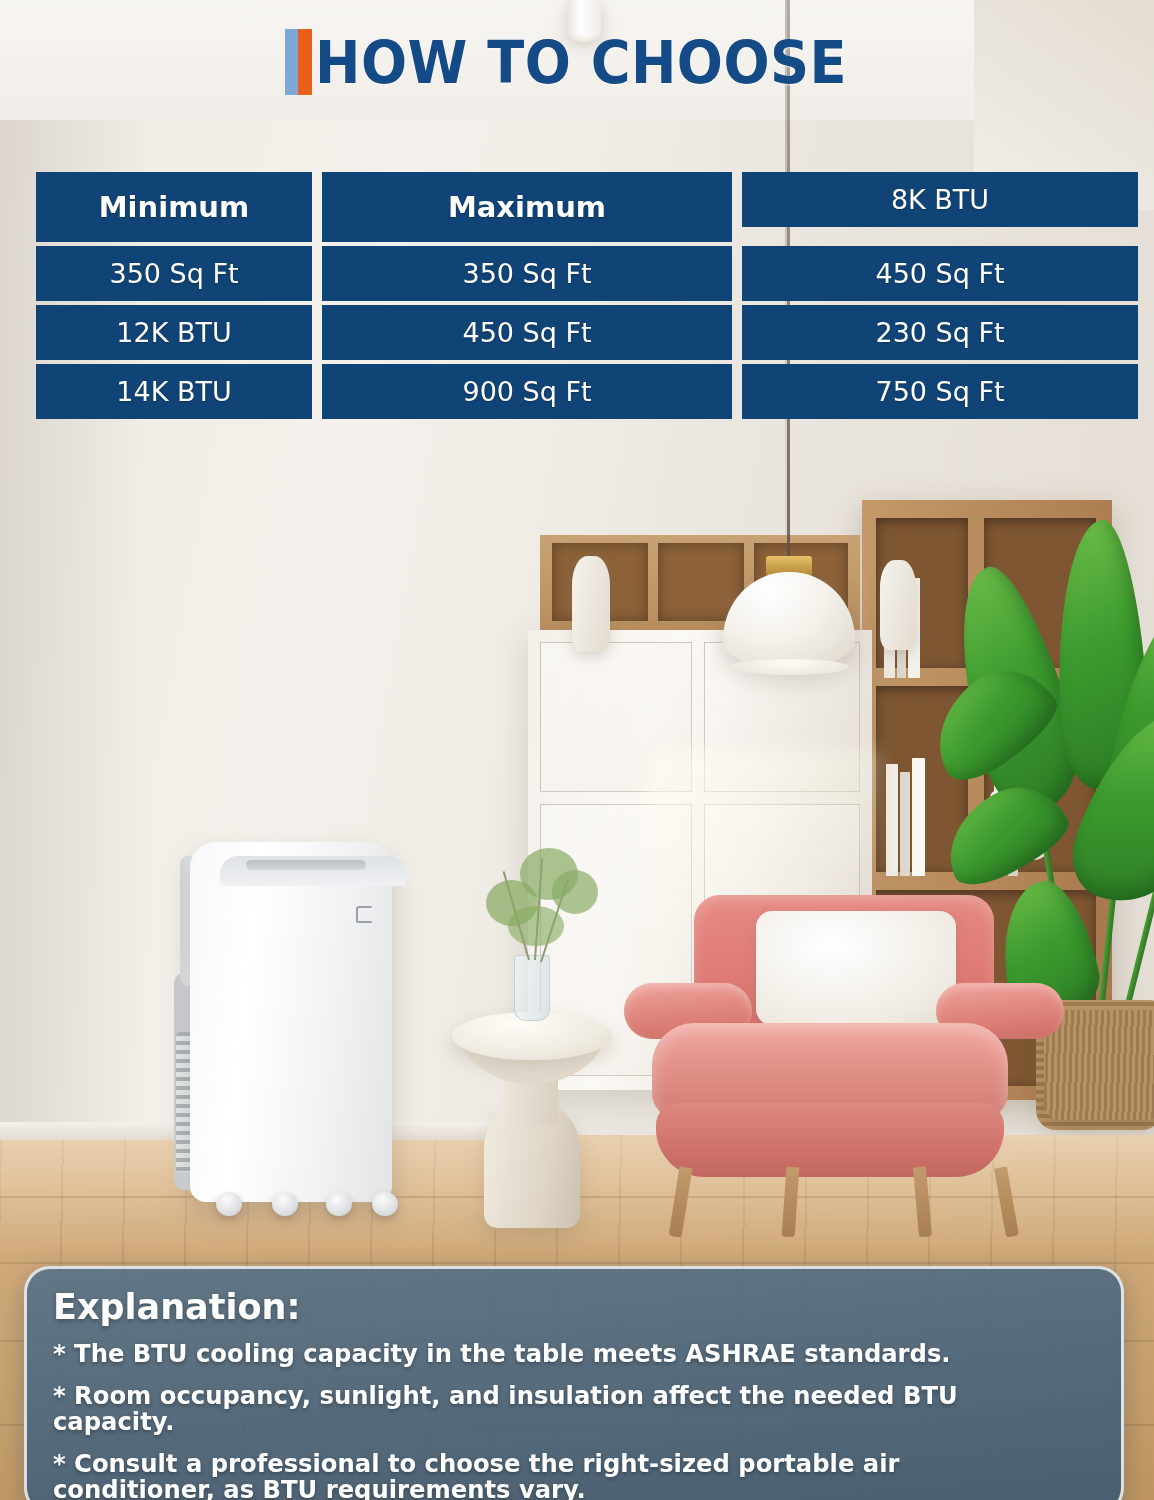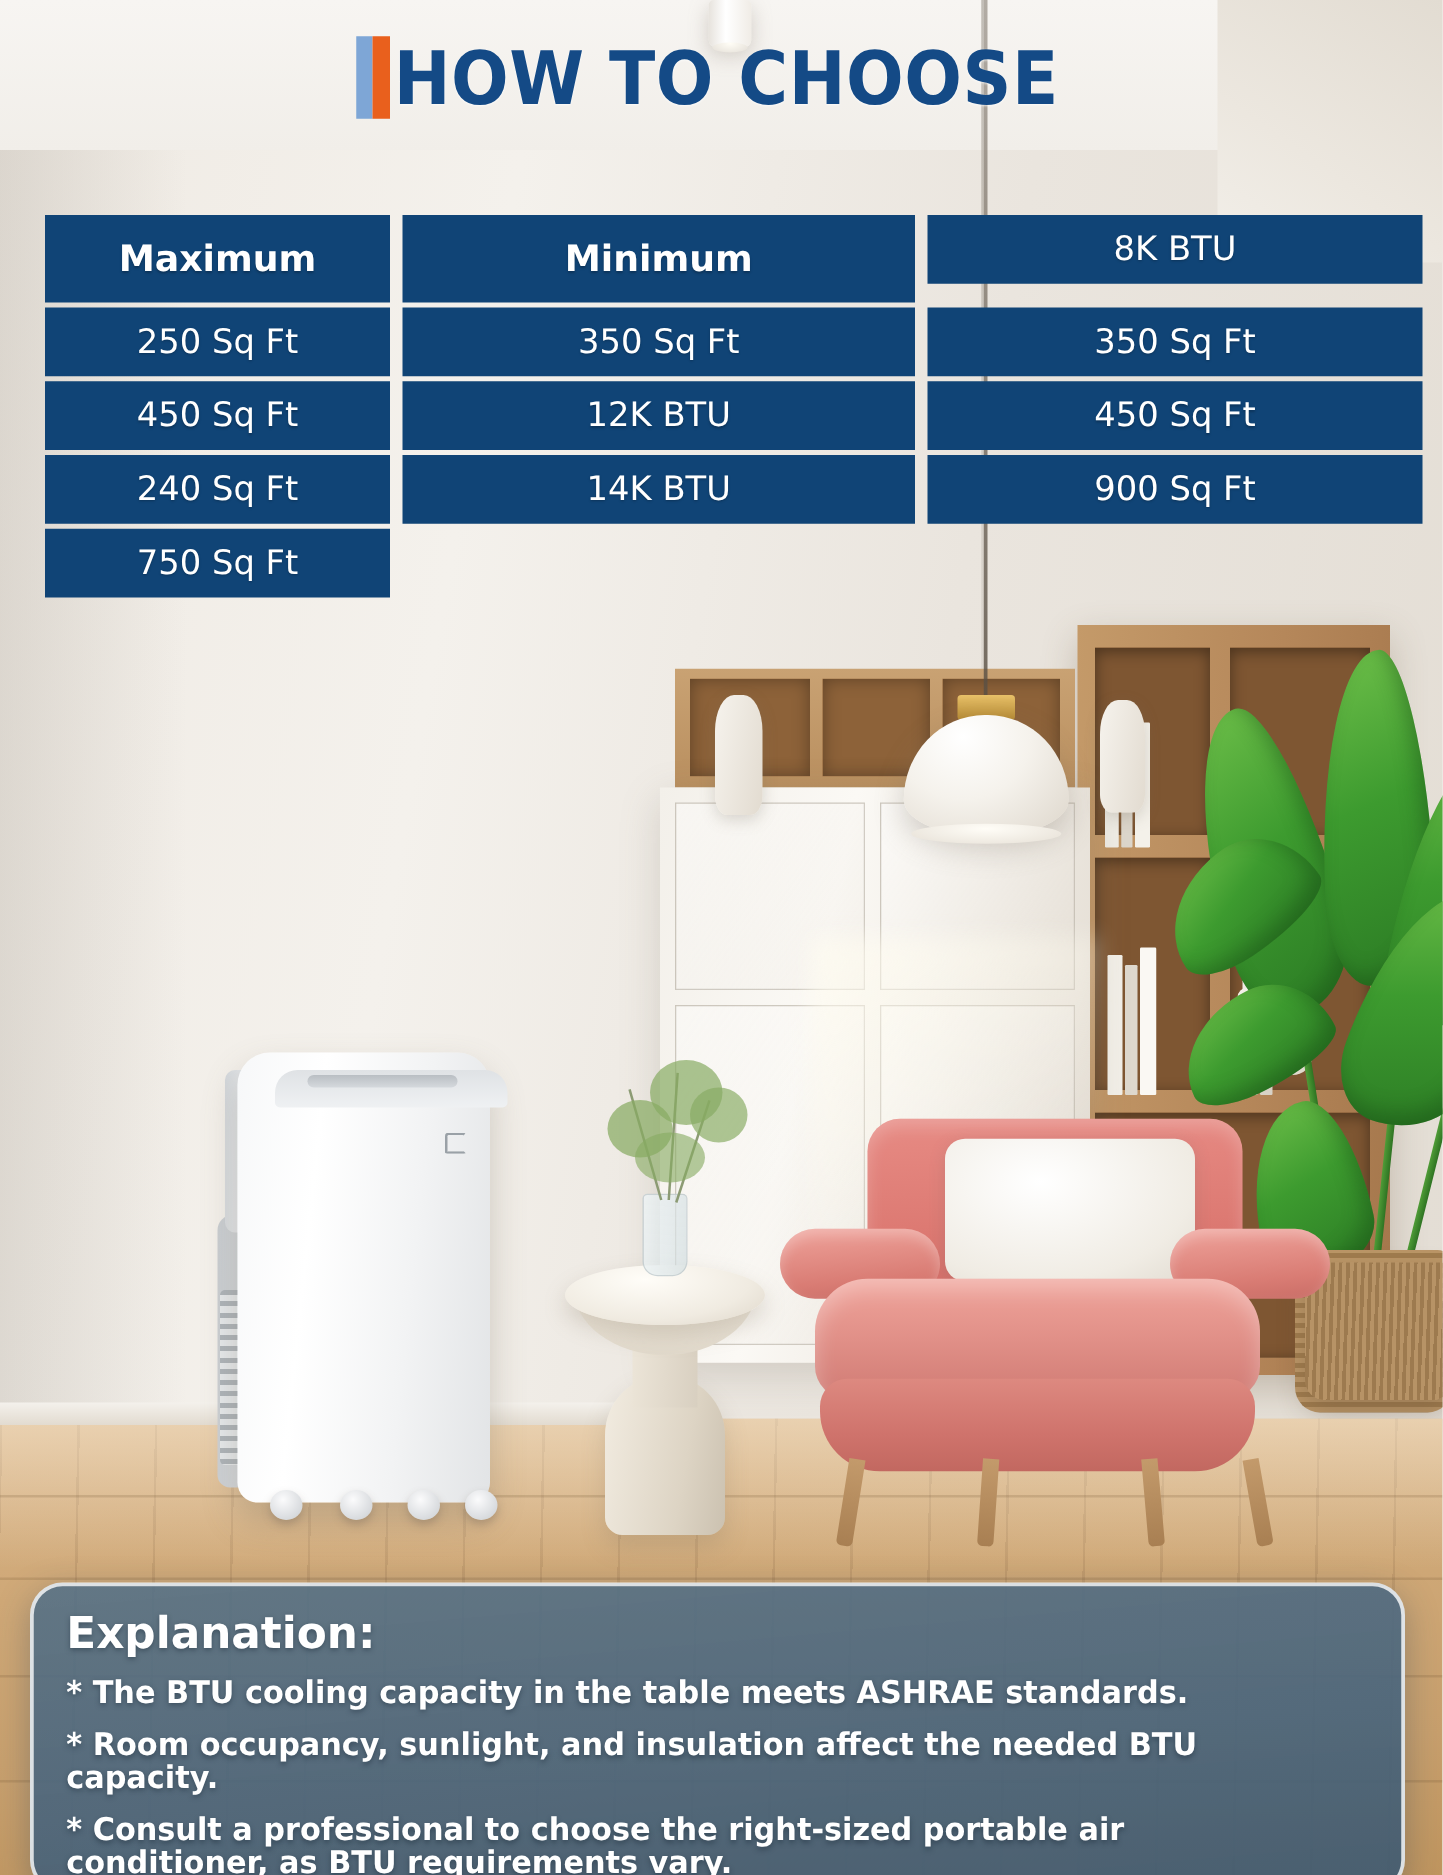--- a/index.html
+++ b/index.html
@@ -455,30 +455,29 @@
 
 <div id="title-bar">
   <span class="accent">
     <span class="accent-blue"></span>
     <span class="accent-orange"></span>
   </span>
   <span id="title-text">HOW TO CHOOSE</span>
 </div>
 
 <div id="btu-table">
+    <div class="cell head c1">Minimum</div>
     <div class="cell head c2">Maximum</div>
-    <div class="cell head c1">Minimum</div>
     <div class="cell c0">8K BTU</div>
-    <div class="cell c1">250 Sq Ft</div>
     <div class="cell c2">350 Sq Ft</div>
     <div class="cell c1">350 Sq Ft</div>
     <div class="cell c2">450 Sq Ft</div>
     <div class="cell c0">12K BTU</div>
     <div class="cell c1">450 Sq Ft</div>
-    <div class="cell c2">240 Sq Ft</div>
+    <div class="cell c2">230 Sq Ft</div>
     <div class="cell c0">14K BTU</div>
     <div class="cell c1">900 Sq Ft</div>
     <div class="cell c2">750 Sq Ft</div>
   </div>
 
 <div id="explanation">
   <div id="exp-title">Explanation:</div>
   <div id="exp-lines">
       <div class="exp-line">* The BTU cooling capacity in the table meets ASHRAE standards.</div>
       <div class="exp-line">* Room occupancy, sunlight, and insulation affect the needed BTU capacity.</div>

